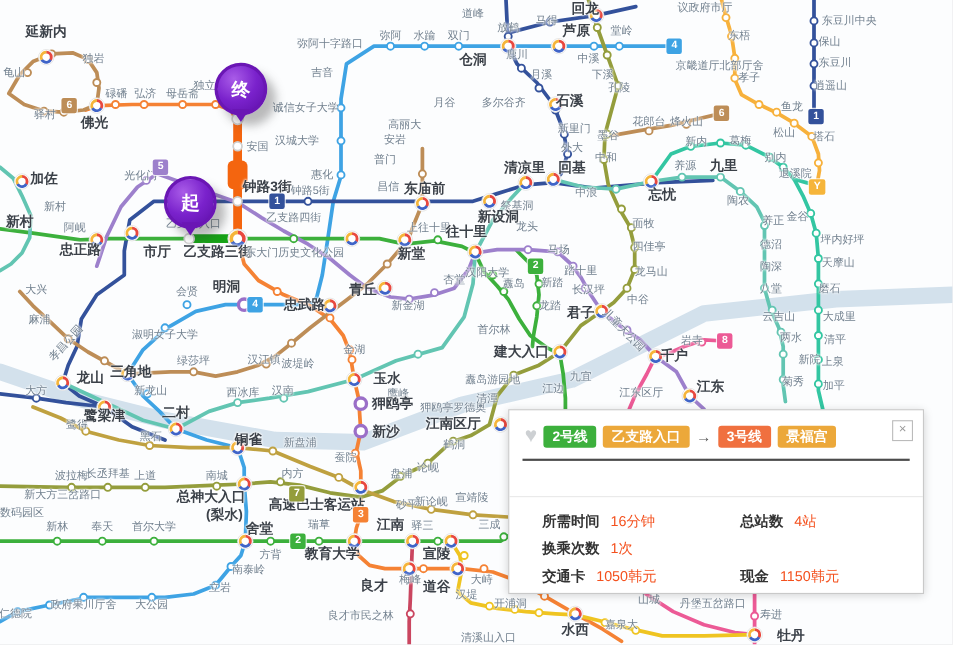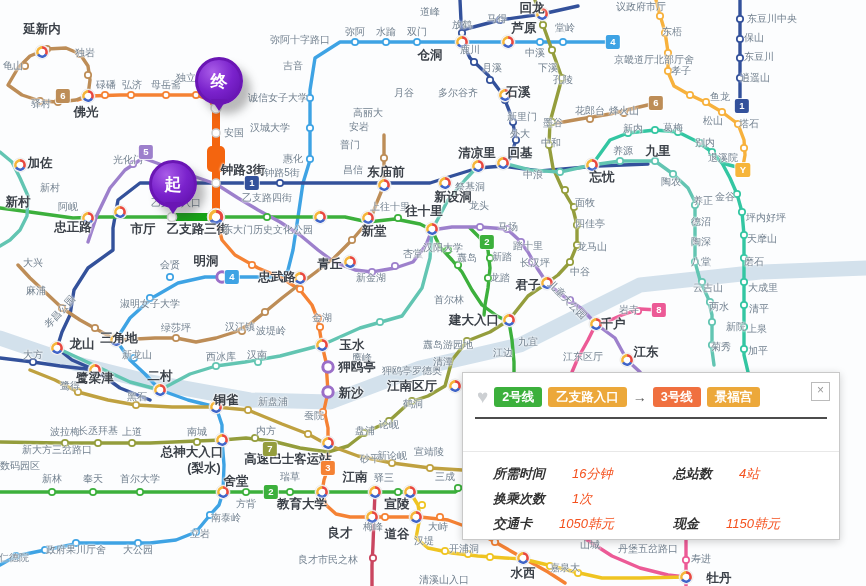--- a/index.html
+++ b/index.html
@@ -24,21 +24,21 @@
   #popup .heart{color:#cdd0d3;font-size:19px;line-height:18px;cursor:pointer;}
   #popup .hbadge{color:#fff;font-weight:700;font-size:12.5px;padding:3px 8px;border-radius:3px;line-height:14px;}
   #popup .arrow{color:#555;font-size:14px;font-weight:700;}
   #popup .darkline{position:absolute;left:12px;right:12px;top:44px;height:2px;background:#4c4c4c;}
   #popup .tabs{position:absolute;left:0;right:0;top:46px;height:32px;}
   #popup .tab1{position:absolute;left:26px;top:8px;font-size:13.5px;font-weight:700;color:#222;cursor:pointer;}
   #popup .tab1 .tri{color:#e23a2e;font-size:11px;margin-left:6px;}
   #popup .tabsep{position:absolute;left:118px;top:4px;width:1px;height:25px;background:#ddd;}
   #popup .tab2{position:absolute;left:138px;top:8px;font-size:13.5px;color:#555;cursor:pointer;}
   #popup .lightline{position:absolute;left:0;right:0;top:78px;height:1px;background:#e8e8e8;}
-  #popup .row{position:absolute;display:flex;gap:27px;align-items:baseline;font-style:italic;}
+  #popup .row{position:absolute;display:flex;gap:10px;align-items:baseline;}
   #popup .row .k{font-size:13px;font-weight:700;color:#333;}
   #popup .row .v{font-size:13px;color:#f4511e;}
 </style>
 </head>
 <body>
 
 <div id="stage" style="background: rgb(252, 253, 254);">
   <div id="maplayer">
       <svg id="mapsvg" width="866" height="586" viewBox="0 0 866 586">
         <polyline points="0,338 70,362 150,382 250,400 330,402 420,368 520,345 590,310 640,285 760,272 866,268" fill="none" stroke="#d3e1ec" stroke-width="15" stroke-linejoin="round" stroke-linecap="round"></polyline>

